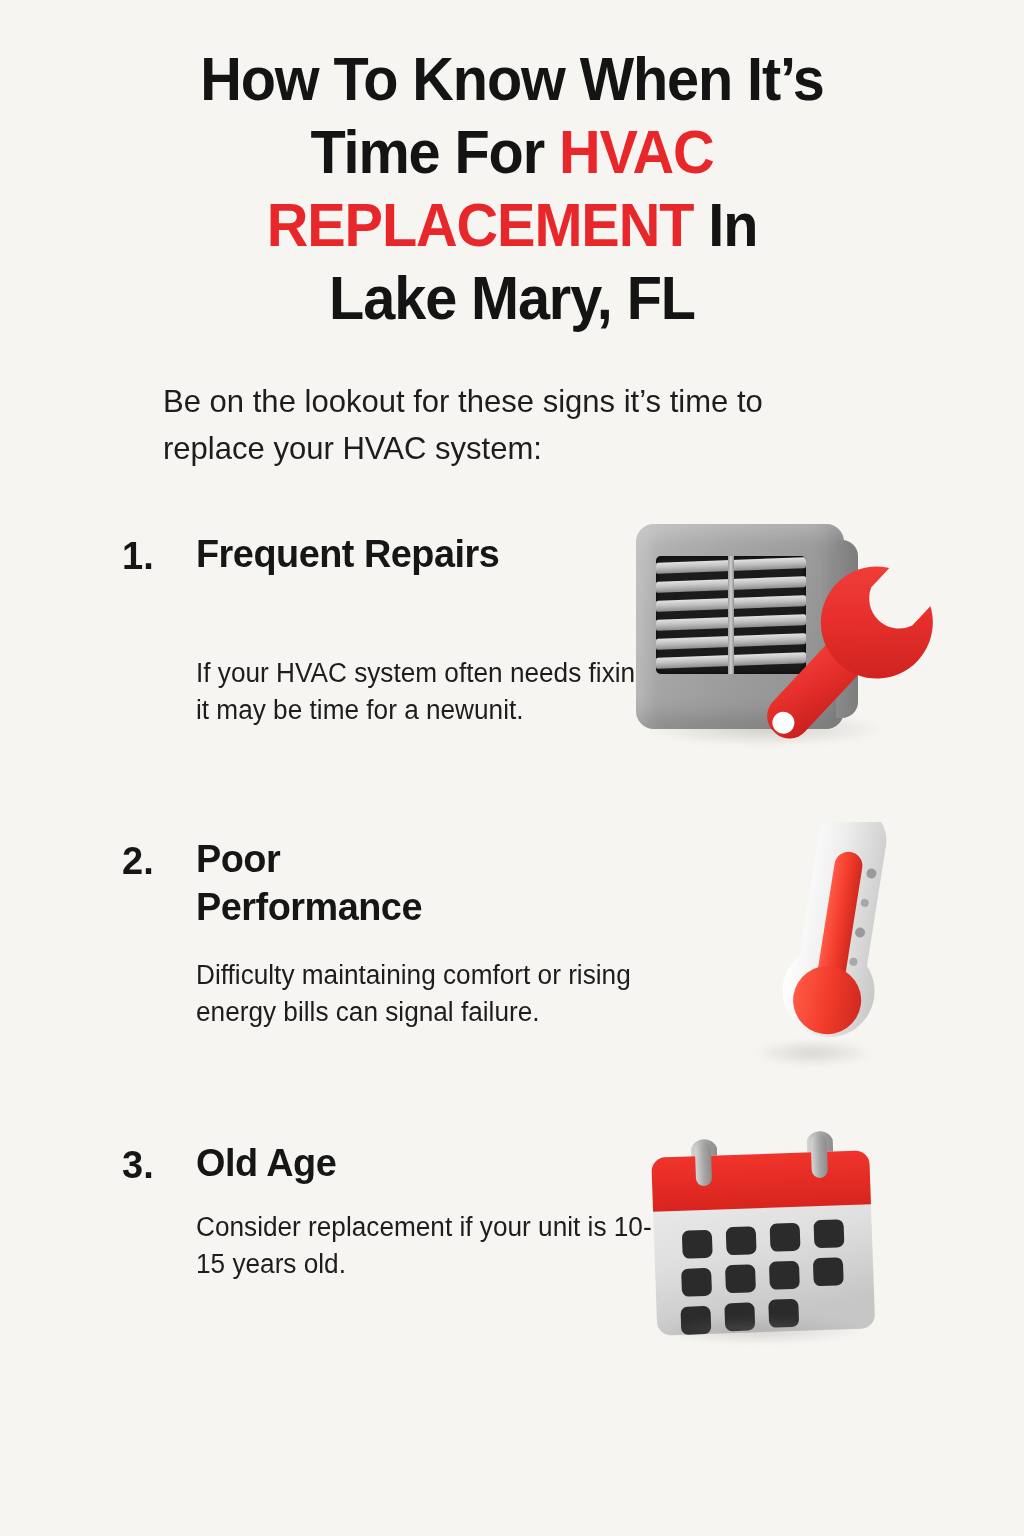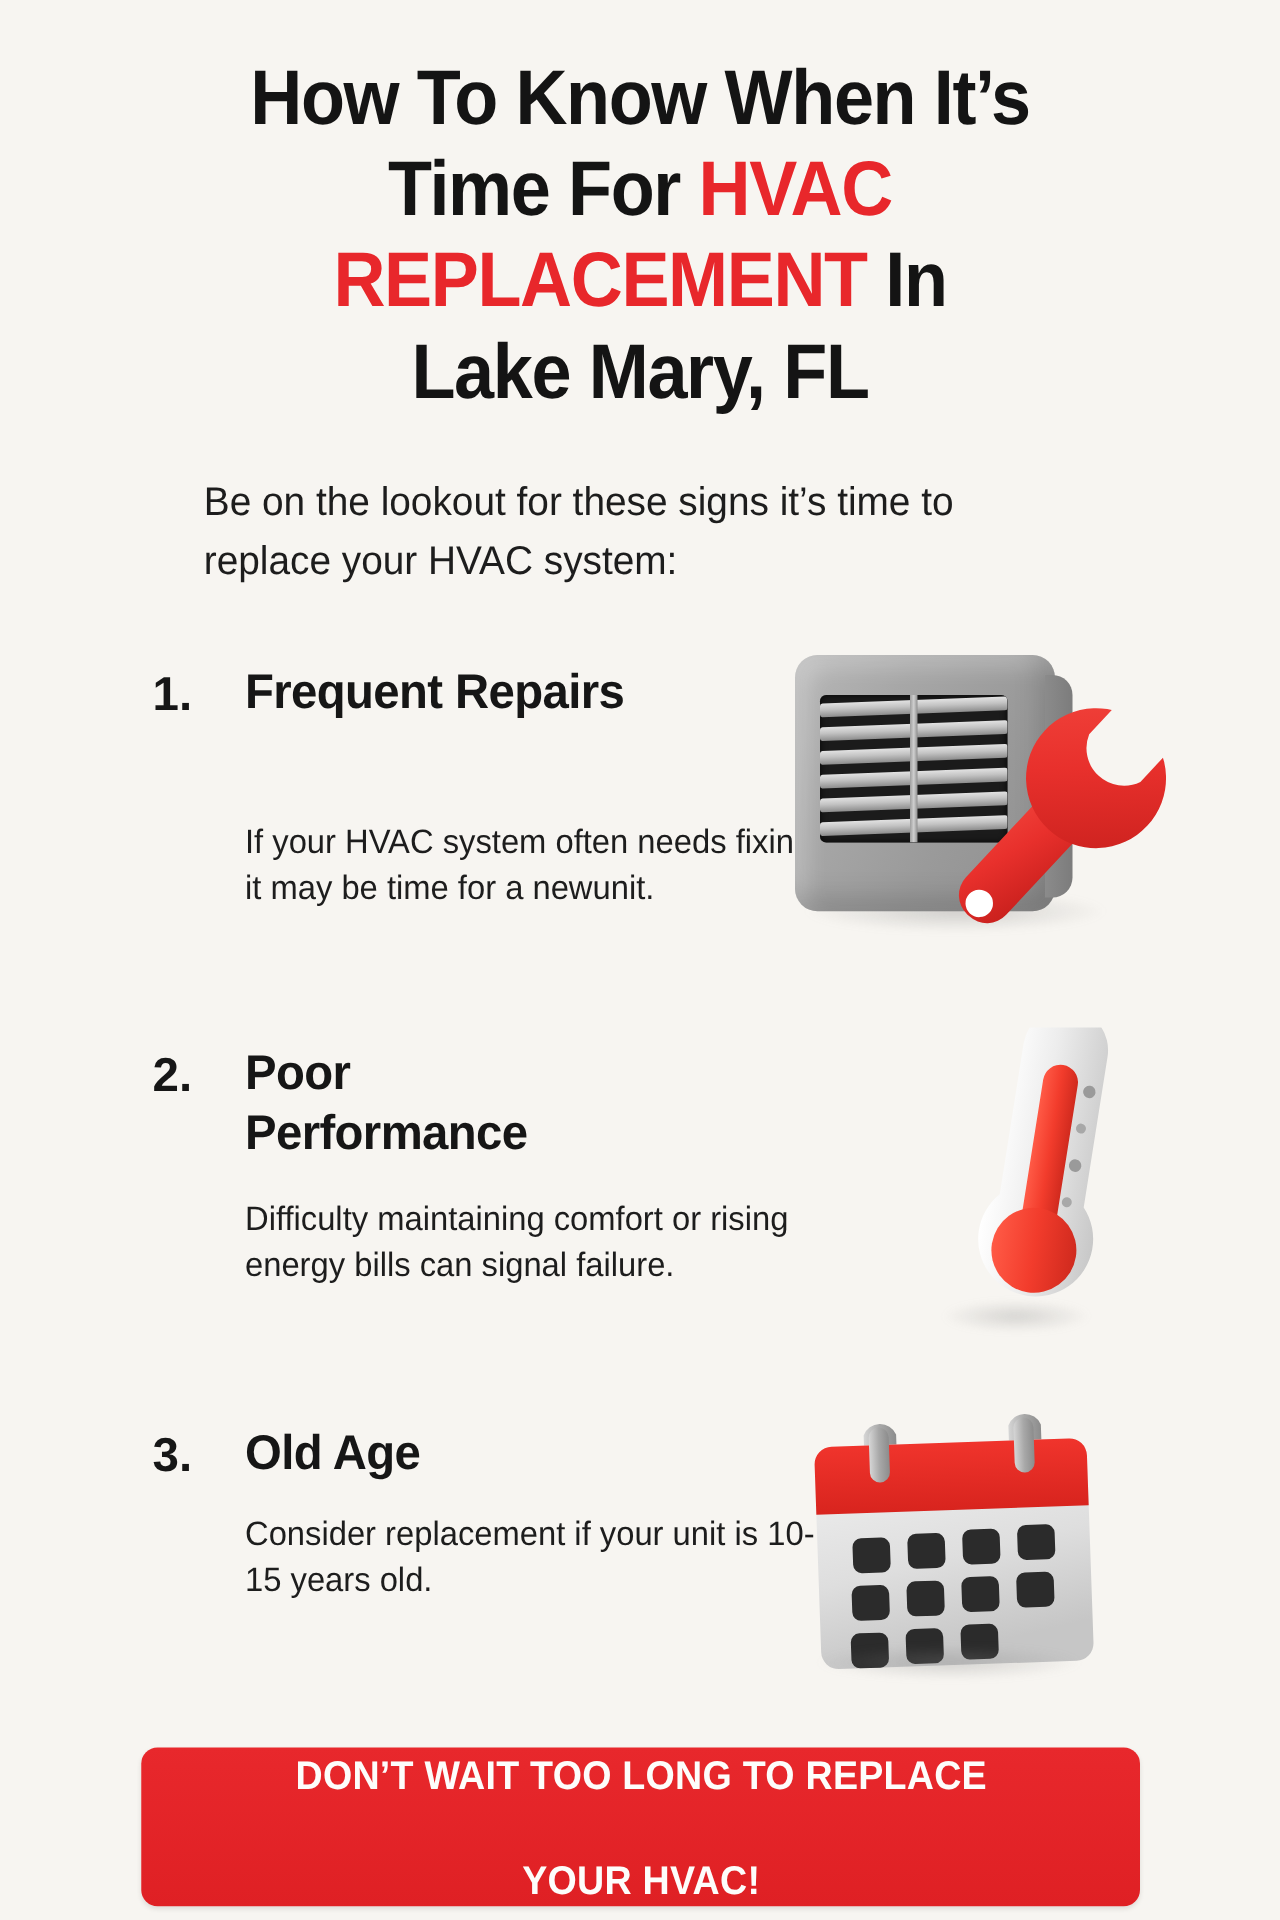--- a/index.html
+++ b/index.html
@@ -257,20 +257,14 @@
           <rect x="174" y="142" width="30" height="28" rx="7"></rect>
 
           <rect x="40" y="186" width="30" height="28" rx="7"></rect>
           <rect x="84" y="184" width="30" height="28" rx="7"></rect>
           <rect x="128" y="182" width="30" height="28" rx="7"></rect>
         </g>
       </g>
     </svg>
   </div>
 
-  <div class="cta">
-    <span>
-      <span>DON’T WAIT TOO LONG TO REPLACE</span><br>
-      <span>YOUR HVAC!</span>
-    </span>
-  </div>
 
 </div>
 
 </body></html>

